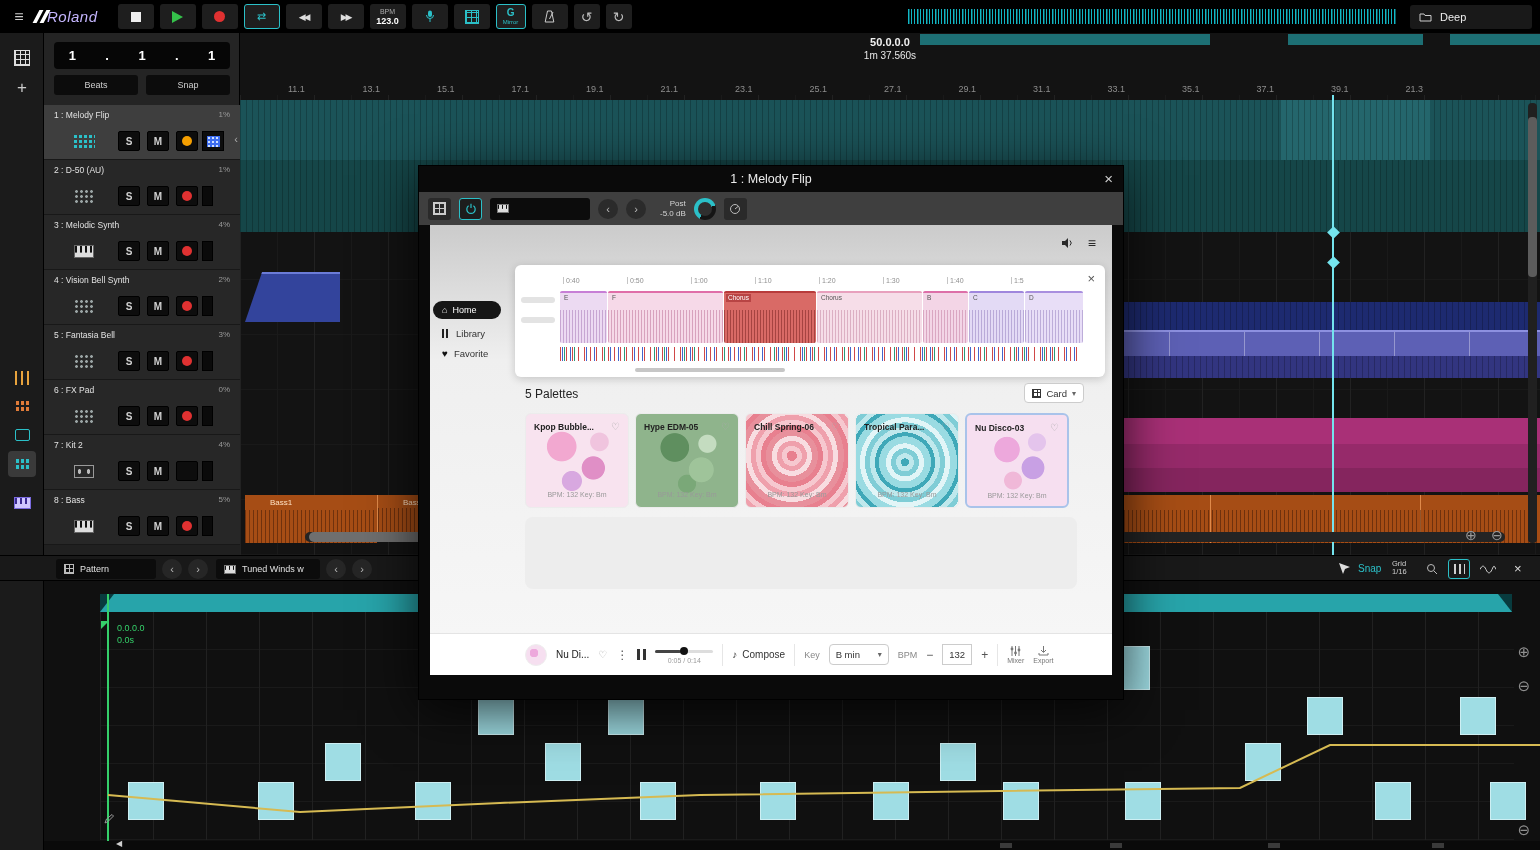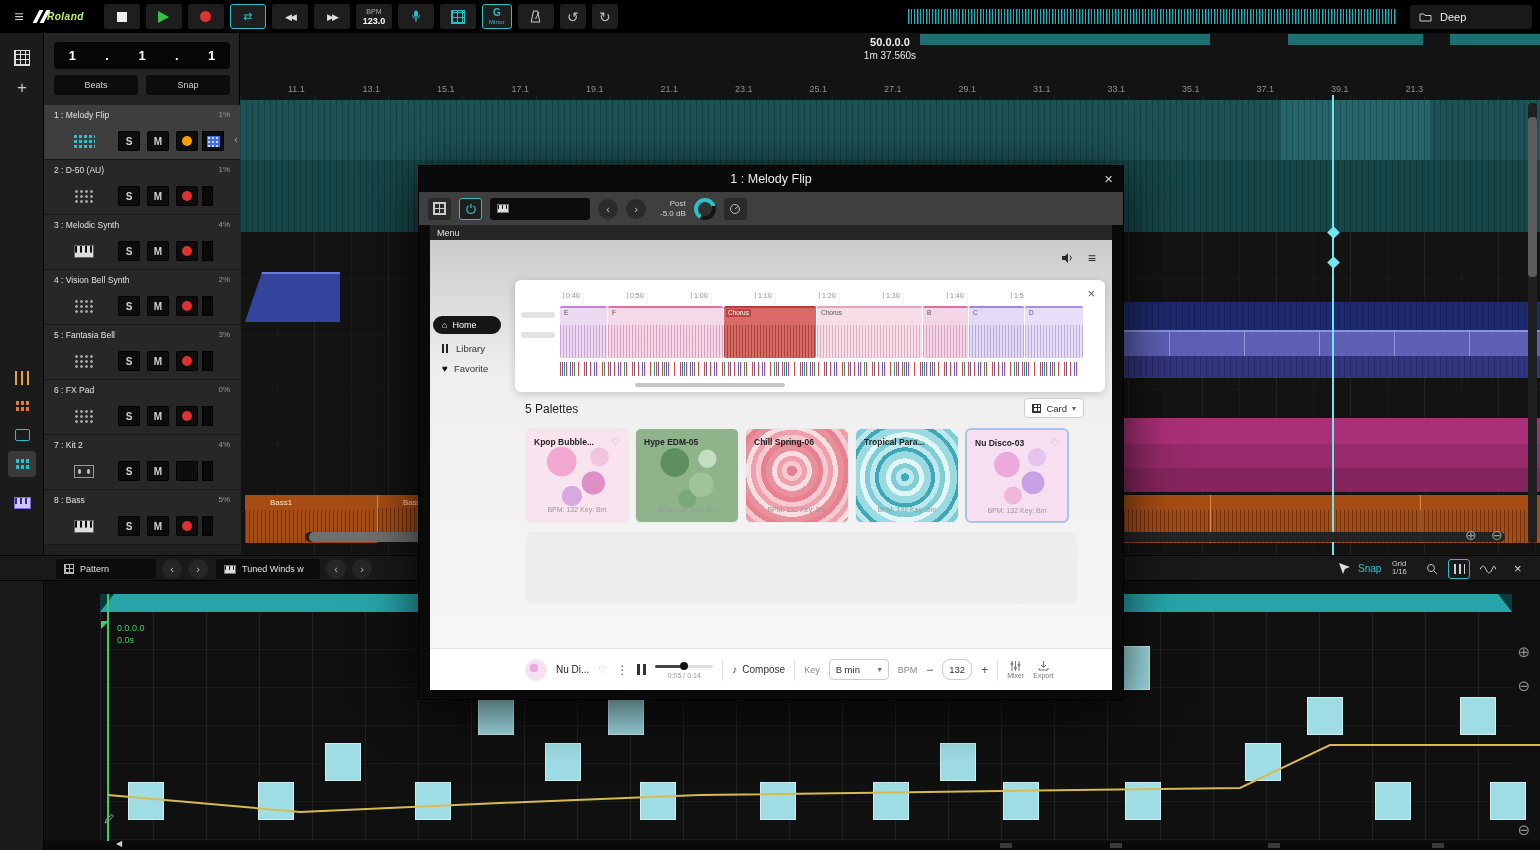--- a/index.html
+++ b/index.html
@@ -7,21 +7,21 @@
        font-family:"Liberation Sans",sans-serif;color:#ddd;}
   *{box-sizing:border-box;}
   .abs{position:absolute;}
 
   
   .topbar{position:absolute;left:0;top:0;width:1540px;height:33px;background:#000;
           display:flex;align-items:center;padding:0 8px;gap:6px;z-index:40;}
   .menu-ico{font-size:16px;color:#ccc;width:22px;text-align:center;}
   .logo{display:flex;align-items:center;gap:7px;margin-right:14px;}
   .logo-mark{width:4px;height:13px;background:#fff;box-shadow:7px 0 0 #fff;transform:skewX(-28deg);}
-  .logo-text{font-size:10px;font-weight:bold;font-style:italic;color:#bef264;letter-spacing:.5px;}
+  .logo-text{font-size:15px;font-weight:normal;font-style:italic;color:#c4b5fd;letter-spacing:.5px;}
   .tbtn{width:36px;height:25px;background:#1e1e1e;border-radius:3px;display:flex;align-items:center;
         justify-content:center;flex:none;}
   .tbtn.loop-on{border:1px solid #2bc0c8;}
   .sq{width:10px;height:10px;background:#eee;}
   .tri{width:0;height:0;border-left:11px solid #35c04a;border-top:6px solid transparent;border-bottom:6px solid transparent;}
   .reccirc{width:11px;height:11px;border-radius:50%;background:#e03131;}
   .seek{font-size:9px;color:#ddd;letter-spacing:-2px;}
   .bpmbox{flex-direction:column;line-height:1;gap:2px;}
   .bpmbox .l1{font-size:7px;color:#aaa;}
   .bpmbox .l2{font-size:9px;color:#fff;font-weight:bold;}
@@ -266,21 +266,21 @@
   .pslider .trk{position:absolute;left:0;right:0;top:4px;height:3px;background:#ddd;border-radius:2px;}
   .pslider .fill{position:absolute;left:0;top:4px;height:3px;width:45%;background:#444;border-radius:2px;}
   .pslider .dotk{position:absolute;left:43%;top:1px;width:8px;height:8px;border-radius:50%;background:#111;}
   .pslider .tm{position:absolute;left:0;right:0;top:11px;text-align:center;font-size:7px;color:#999;white-space:nowrap;}
   .pdiv{width:1px;height:22px;background:#e6e6e6;}
   .compose{display:flex;align-items:center;gap:5px;font-size:10px;color:#333;}
   .keylbl,.bpmlbl{font-size:9px;color:#888;}
   .keydd{width:60px;height:21px;border:1px solid #ccc;border-radius:4px;display:flex;align-items:center;
          justify-content:space-between;padding:0 6px;font-size:9.5px;color:#333;}
   .stepbtn{font-size:12px;color:#555;}
-  .bpmval{width:30px;height:21px;border:1px solid #ccc;border-radius:8px;display:flex;align-items:center;
+  .bpmval{width:30px;height:21px;border:1px solid #ccc;border-radius:0;display:flex;align-items:center;
           justify-content:center;font-size:9.5px;color:#333;}
   .iconstack{display:flex;flex-direction:column;align-items:center;gap:1px;font-size:7px;color:#777;line-height:1;}
 </style>
 </head>
 <body>
 
 <div id="app">
 
   <header class="topbar">
     <div class="menu-ico">≡</div>
@@ -676,23 +676,20 @@
       </div>
       <div class="knob"></div>
       <div class="mt-tile">
         <svg width="12" height="12" viewBox="0 0 12 12">
           <circle cx="6" cy="6" r="4.5" fill="none" stroke="#bbb"></circle>
             <line x1="6" y1="6" x2="9" y2="3.5" stroke="#bbb"></line>
         </svg>
       </div>
     </div>
     <div class="m-frame">
-      <div class="m-menu">
-          <span>Menu</span>
-        </div>
       <div class="m-body">
         <div class="b-icons">
           <svg width="13" height="12" viewBox="0 0 13 12">
             <path d="M1 4h3l3-3v10l-3-3H1z" fill="#2a2a2a"></path>
               <path d="M9 3.5a3.5 3.5 0 0 1 0 5" fill="none" stroke="#2a2a2a"></path>
           </svg>
           <span class="hamb">≡</span>
         </div>
 
         <div class="pvcard">

